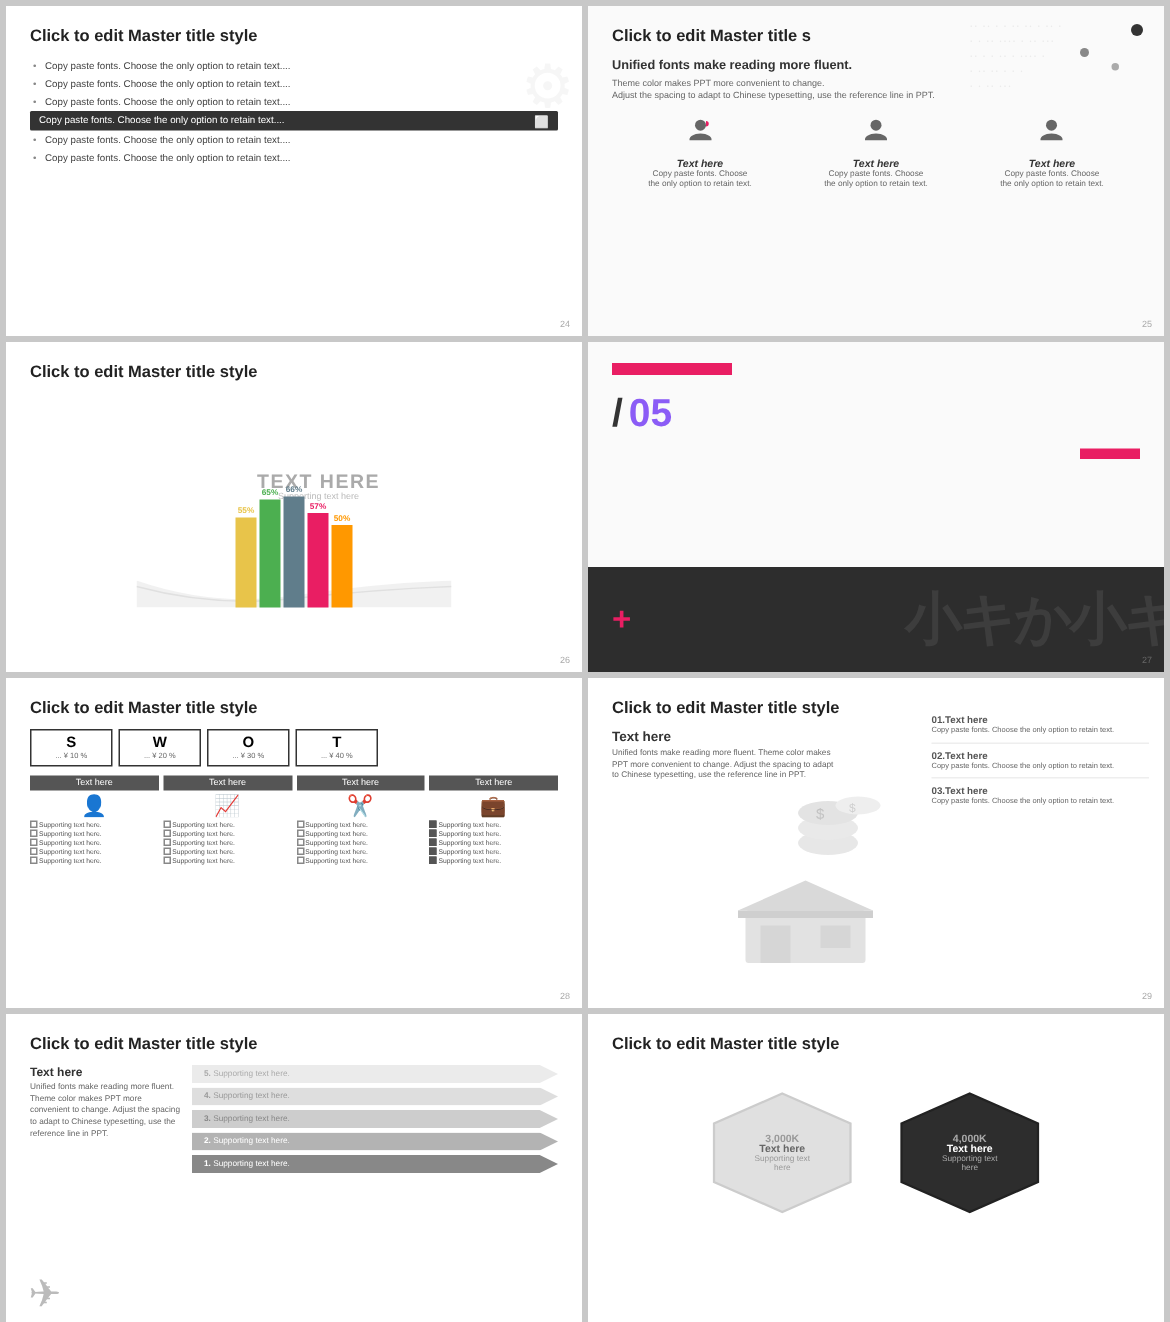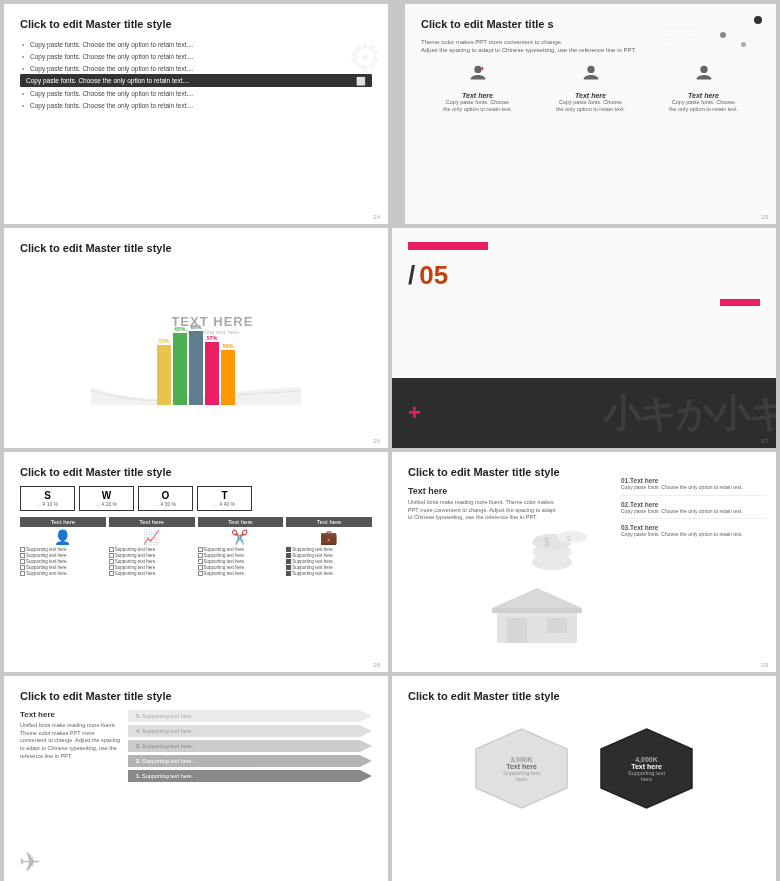--- a/index.html
+++ b/index.html
@@ -13,21 +13,21 @@
     .slide-title { font-size: 11px; font-weight: bold; color: #222; margin-bottom: 8px; }
     
     
     .s1-list { list-style: none; }
     .s1-list li { font-size: 6.5px; color: #444; padding: 2.5px 0; padding-left: 10px; position: relative; }
     .s1-list li::before { content: '•'; position: absolute; left: 2px; color: #888; }
     .s1-list li.highlight { background: #333; color: #fff; padding: 3px 6px; border-radius: 1px; }
     .s1-list li.highlight::before { display: none; }
     
     
-    .s2 { background: #fafafa; margin-left: 13px; }
+    .s2 { background: #fafafa; }
     .s2-subtitle { font-size: 8.5px; font-weight: bold; color: #333; margin-bottom: 4px; }
     .s2-text { font-size: 6px; color: #666; margin-bottom: 6px; line-height: 1.4; }
     .s2-icons-row { display: flex; justify-content: space-around; margin-top: 8px; }
     .s2-icon-col { text-align: center; width: 70px; }
     .s2-icon-sym { font-size: 18px; color: #555; margin-bottom: 2px; }
     .s2-icon-label { font-size: 7px; font-weight: bold; font-style: italic; color: #333; }
     .s2-icon-desc { font-size: 5.5px; color: #666; line-height: 1.3; }
     
     
     .s4 { background: #fafafa; }
@@ -58,20 +58,21 @@
 
   <div class="slide s2">
     <div class="slide-title">Click to edit Master title s</div>
 
     <div style="position:absolute; right:10px; top:8px; opacity:0.12; font-size:9px; color:#888; width:120px; height:55px; overflow:hidden;">
       ·· ·· · · ··  ·· · ·· ·<br>· · ·· ···· · ·· ···<br>·· · · ·· · ···· ·<br>· ·· ·· · · ·<br>· · ·· ···
     </div>
     <div style="position:absolute; right:14px; top:12px; width:8px; height:8px; background:#333; border-radius:50%;"></div>
     <div style="position:absolute; right:50px; top:28px; width:6px; height:6px; background:#888; border-radius:50%;"></div>
     <div style="position:absolute; right:30px; top:38px; width:5px; height:5px; background:#aaa; border-radius:50%;"></div>
+    <div class="s2-subtitle">Unified fonts make reading more fluent.</div>
     <div class="s2-text" style="white-space:pre-line;">Theme color makes PPT more convenient to change.
 Adjust the spacing to adapt to Chinese typesetting, use the reference line in PPT.</div>
     <div class="s2-icons-row">
       <div class="s2-icon-col">
         <div class="s2-icon-sym">
           <svg width="22" height="22" viewBox="0 0 24 24" fill="#666">
               <circle cx="12" cy="7" r="4"></circle>
               <path d="M12 13c-5 0-8 2.5-8 4v1h16v-1c0-1.5-3-4-8-4z"></path>
               <path d="M16 8a2 2 0 0 0 0-4" fill="#e91e63"></path>
             </svg>
@@ -148,21 +149,21 @@
     <div class="page-num">26</div>
   </div>
 
   <div class="slide s4" style="padding:0; overflow:hidden;">
     <div style="padding:14px 16px 0; height:140px;">
       <div style="display:flex; align-items:flex-end; gap:0;">
         <div style="width:80px; height:8px; background:#e91e63; margin-bottom:6px;"></div>
       </div>
       <div style="display:flex; align-items:baseline; gap:4px; margin-top:4px;">
         <span style="font-size:26px; font-weight:bold; color:#333;">/</span>
-        <span style="font-size:26px; font-weight:bold; color:#c2410c;">05</span>
+        <span style="font-size:26px; font-weight:bold; color:#8b5cf6;">05</span>
       </div>
       <div style="width:40px; height:7px; background:#e91e63; margin-top:8px; margin-left:auto;"></div>
     </div>
 
     <div style="position:absolute; bottom:0; left:0; right:0; height:70px; background:#2d2d2d; display:flex; align-items:center; padding:0 16px; overflow:hidden;">
       <span style="font-size:22px; color:#e91e63; font-weight:bold;">+</span>
       <div style="position:absolute; right:-10px; top:50%; transform:translateY(-50%); font-size:38px; color:#555; opacity:0.4; font-weight:bold; letter-spacing:-2px; white-space:nowrap;">小キか小キ</div>
     </div>
     <div class="page-num" style="color:#666; z-index:1;">27</div>
   </div>

